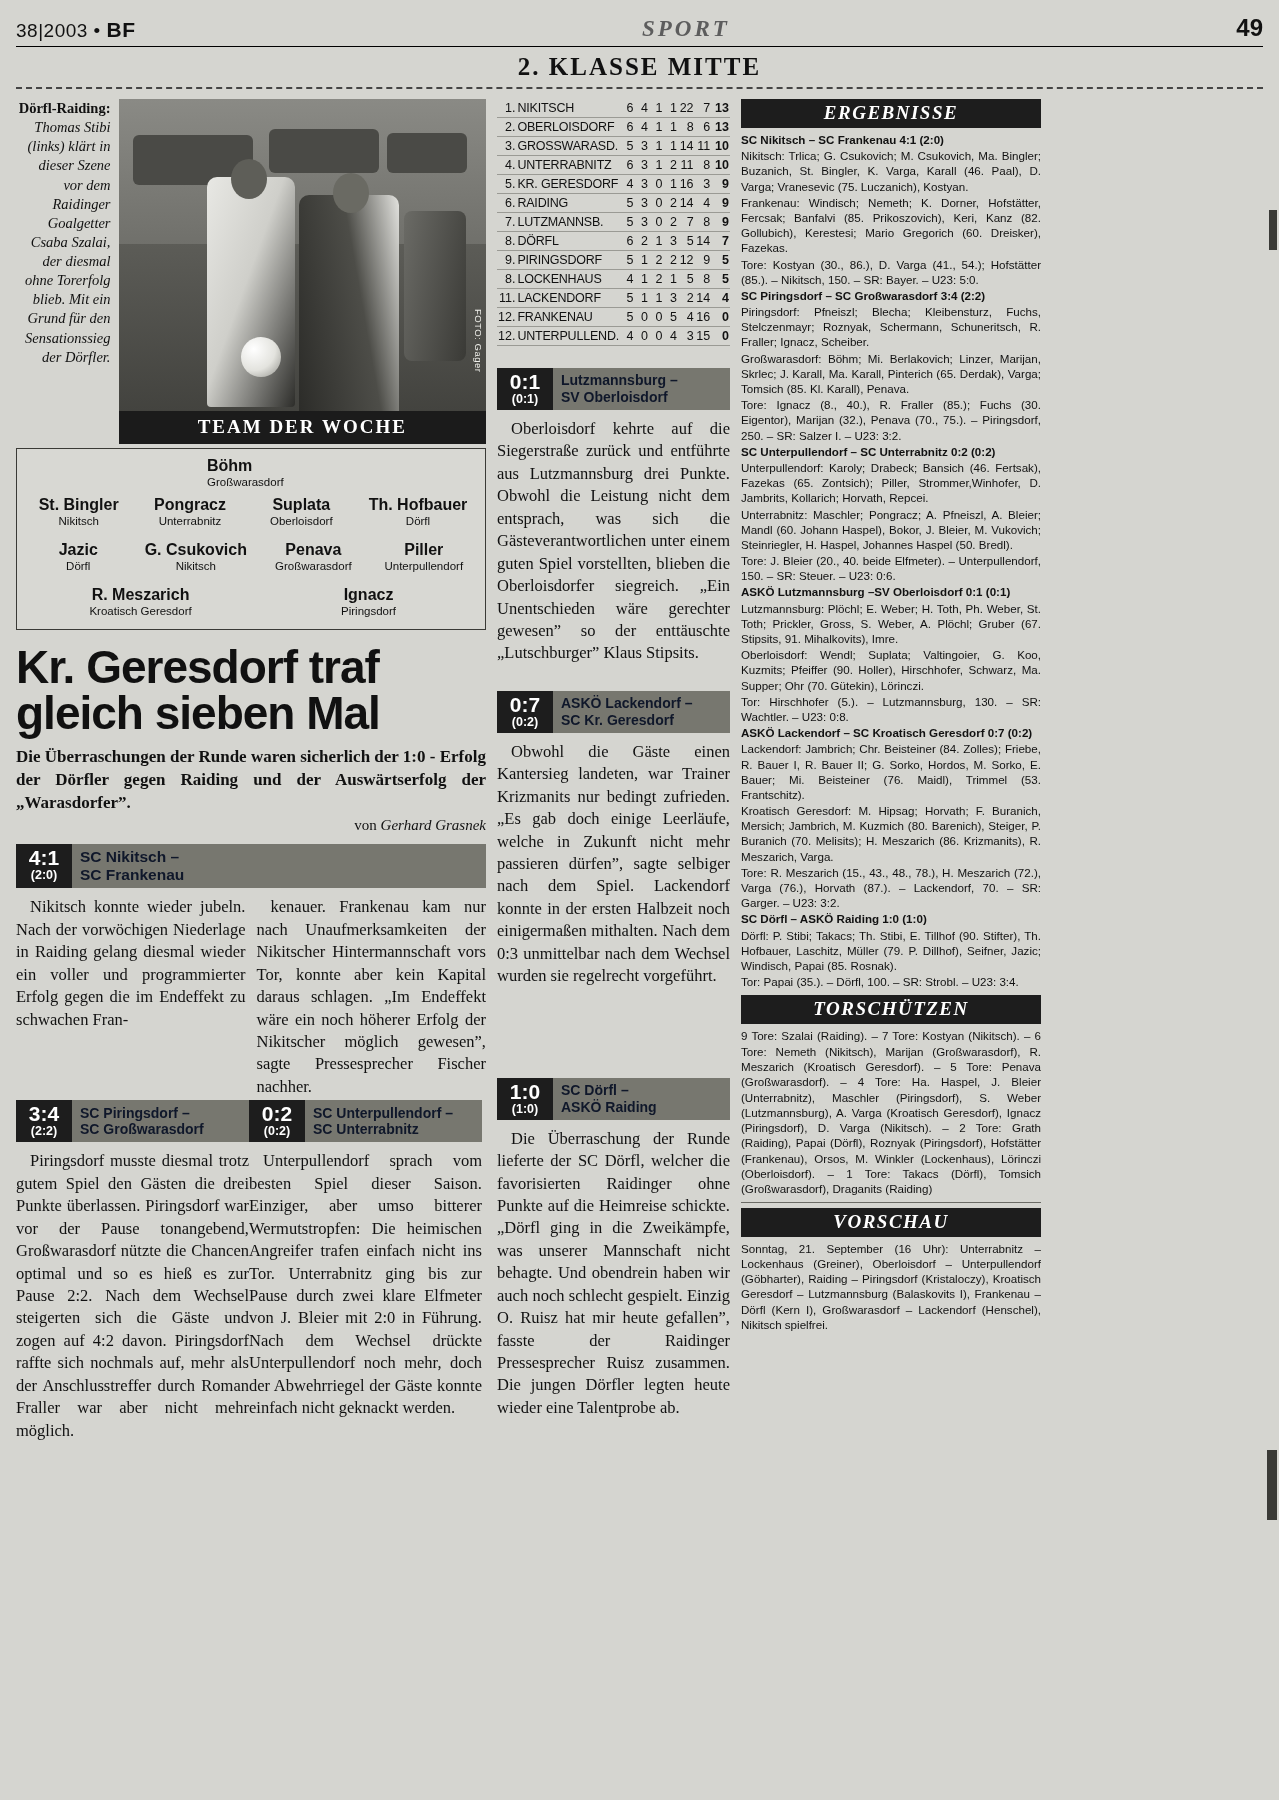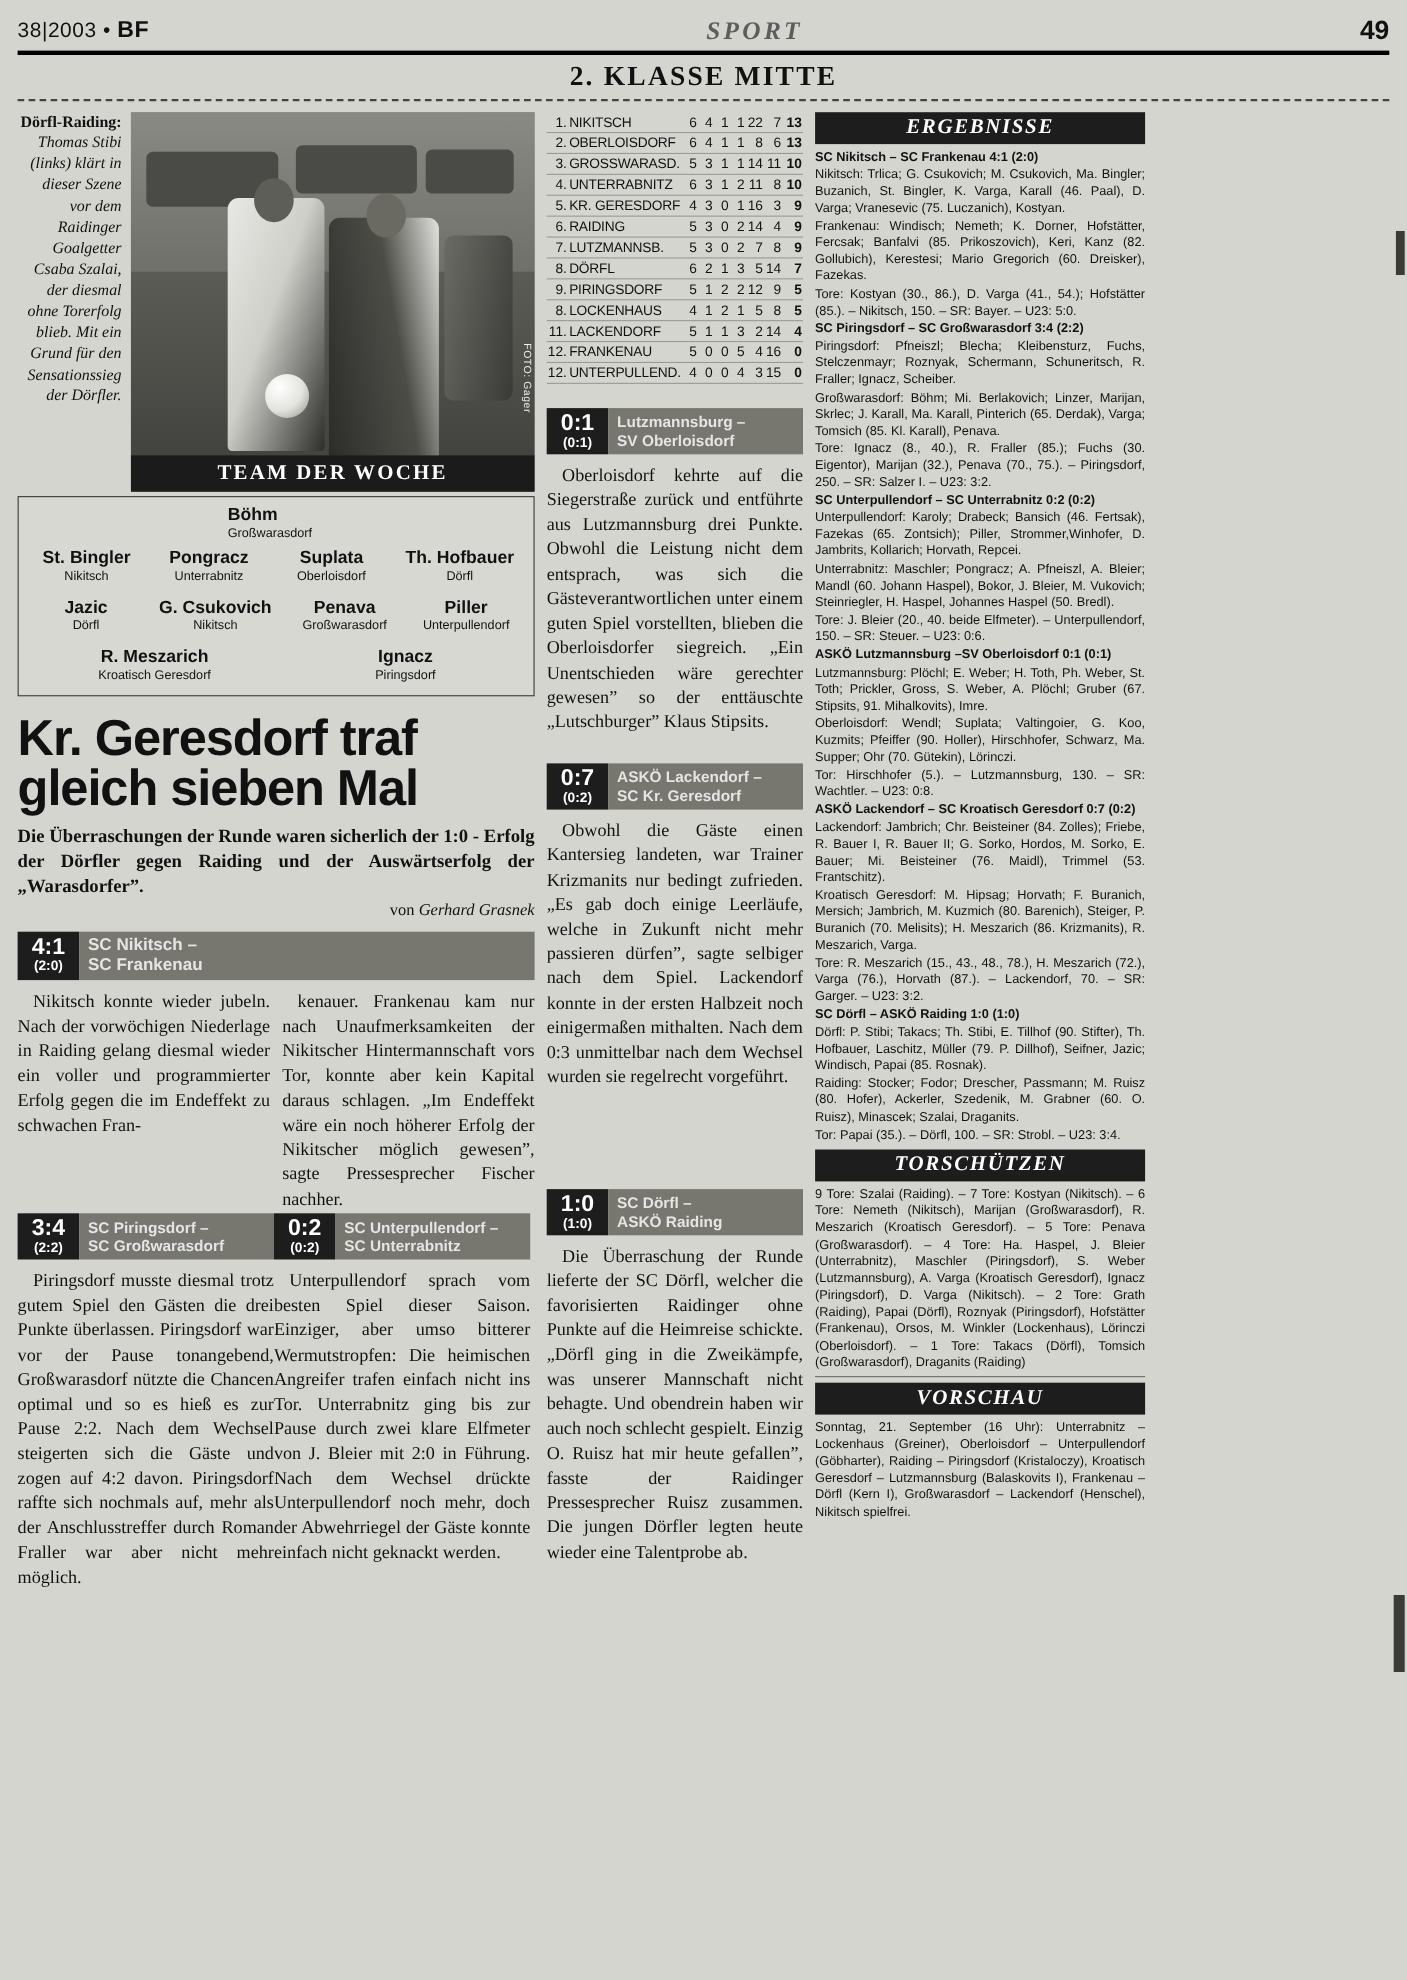--- a/index.html
+++ b/index.html
@@ -16,23 +16,23 @@
   .page {
     position: absolute;
     left: 0; top: 0;
     width: 1279px; height: 1800px;
     background: #d5d5d0;
     padding: 14px 16px 10px 16px;
   }
   
   .masthead {
     display: flex;
-    align-items: center;
+    align-items: flex-end;
     justify-content: space-between;
-    border-bottom: 4px solid #000000;
+    border-bottom: 1px solid #000000;
     padding-bottom: 4px;
   }
   .mast-left { font-family:"Liberation Sans", sans-serif; font-size: 19px; letter-spacing: .5px; }
   .mast-left b { font-size: 21px; }
   .mast-mid { font-family:"Liberation Serif", serif; font-style: italic; font-weight: bold; font-size: 23px; letter-spacing: 3px; color:#5d5d5d; }
   .mast-right { font-family:"Liberation Sans", sans-serif; font-weight: bold; font-size: 24px; }
   .klasse {
     text-align: center;
     font-family: "Liberation Serif", serif;
     font-weight: bold;
@@ -142,21 +142,21 @@
     font-family: "Liberation Sans", sans-serif;
     font-weight: bold;
     padding: 3px 8px 4px 8px;
     min-width: 56px;
     text-align: center;
   }
   .score .big { font-size: 21px; line-height: 1.0; display:block; }
   .score .small { font-size: 12.5px; display:block; }
   .teams {
     flex: 1;
-    background: #77776f; color: #e5e5e5;
+    background: #77776f; color: #0f172a;
     font-family: "Liberation Sans", sans-serif;
     font-weight: bold;
     font-size: 15.5px;
     line-height: 1.18;
     padding: 4px 8px;
     display:flex; flex-direction:column; justify-content:center;
   }
   .article { font-size: 16.5px; line-height: 1.36; text-align: justify; }
   .article p { margin: 0 0 2px 0; text-indent: 14px; }
   .article p.first { text-indent: 14px; }
@@ -569,21 +569,20 @@
         <p>Oberloisdorf: Wendl; Suplata; Valtingoier, G. Koo, Kuzmits; Pfeiffer (90. Holler), Hirschhofer, Schwarz, Ma. Supper; Ohr (70. Gütekin), Lörinczi.</p>
         <p>Tor: Hirschhofer (5.). – Lutzmannsburg, 130. – SR: Wachtler. – U23: 0:8.</p>
 
         <p><b>ASKÖ Lackendorf – SC Kroatisch Geresdorf 0:7 (0:2)</b></p>
         <p>Lackendorf: Jambrich; Chr. Beisteiner (84. Zolles); Friebe, R. Bauer I, R. Bauer II; G. Sorko, Hordos, M. Sorko, E. Bauer; Mi. Beisteiner (76. Maidl), Trimmel (53. Frantschitz).</p>
         <p>Kroatisch Geresdorf: M. Hipsag; Horvath; F. Buranich, Mersich; Jambrich, M. Kuzmich (80. Barenich), Steiger, P. Buranich (70. Melisits); H. Meszarich (86. Krizmanits), R. Meszarich, Varga.</p>
         <p>Tore: R. Meszarich (15., 43., 48., 78.), H. Meszarich (72.), Varga (76.), Horvath (87.). – Lackendorf, 70. – SR: Garger. – U23: 3:2.</p>
 
         <p><b>SC Dörfl – ASKÖ Raiding 1:0 (1:0)</b></p>
         <p>Dörfl: P. Stibi; Takacs; Th. Stibi, E. Tillhof (90. Stifter), Th. Hofbauer, Laschitz, Müller (79. P. Dillhof), Seifner, Jazic; Windisch, Papai (85. Rosnak).</p>
-        <p>Raiding: Stocker; Fodor;  Drescher, Passmann; M. Ruisz (80. Hofer), Ackerler, Szedenik, M. Grabner (60. O. Ruisz), Minascek; Szalai, Draganits.</p>
         <p>Tor: Papai (35.). – Dörfl, 100. – SR: Strobl. – U23: 3:4.</p>
       </div>
 
       <div class="secthead" style="margin-top:6px;">TORSCHÜTZEN</div>
       <div class="smallnote">9 Tore: Szalai (Raiding). – 7 Tore: Kostyan (Nikitsch). – 6 Tore: Nemeth (Nikitsch), Marijan (Großwarasdorf), R. Meszarich (Kroatisch Geresdorf). – 5 Tore: Penava (Großwarasdorf). – 4 Tore: Ha. Haspel, J. Bleier (Unterrabnitz), Maschler (Piringsdorf), S. Weber (Lutzmannsburg), A. Varga (Kroatisch Geresdorf), Ignacz (Piringsdorf), D. Varga (Nikitsch). – 2 Tore: Grath (Raiding), Papai (Dörfl), Roznyak (Piringsdorf), Hofstätter (Frankenau), Orsos, M. Winkler (Lockenhaus), Lörinczi (Oberloisdorf). – 1 Tore: Takacs (Dörfl), Tomsich (Großwarasdorf), Draganits (Raiding)</div>
       <div class="rule"></div>
 
       <div class="secthead">VORSCHAU</div>
       <div class="smallnote">Sonntag, 21. September (16 Uhr): Unterrabnitz – Lockenhaus (Greiner), Oberloisdorf – Unterpullendorf (Göbharter), Raiding – Piringsdorf (Kristaloczy), Kroatisch Geresdorf – Lutzmannsburg (Balaskovits I), Frankenau – Dörfl (Kern I), Großwarasdorf – Lackendorf (Henschel), Nikitsch spielfrei.</div>
     </div>

